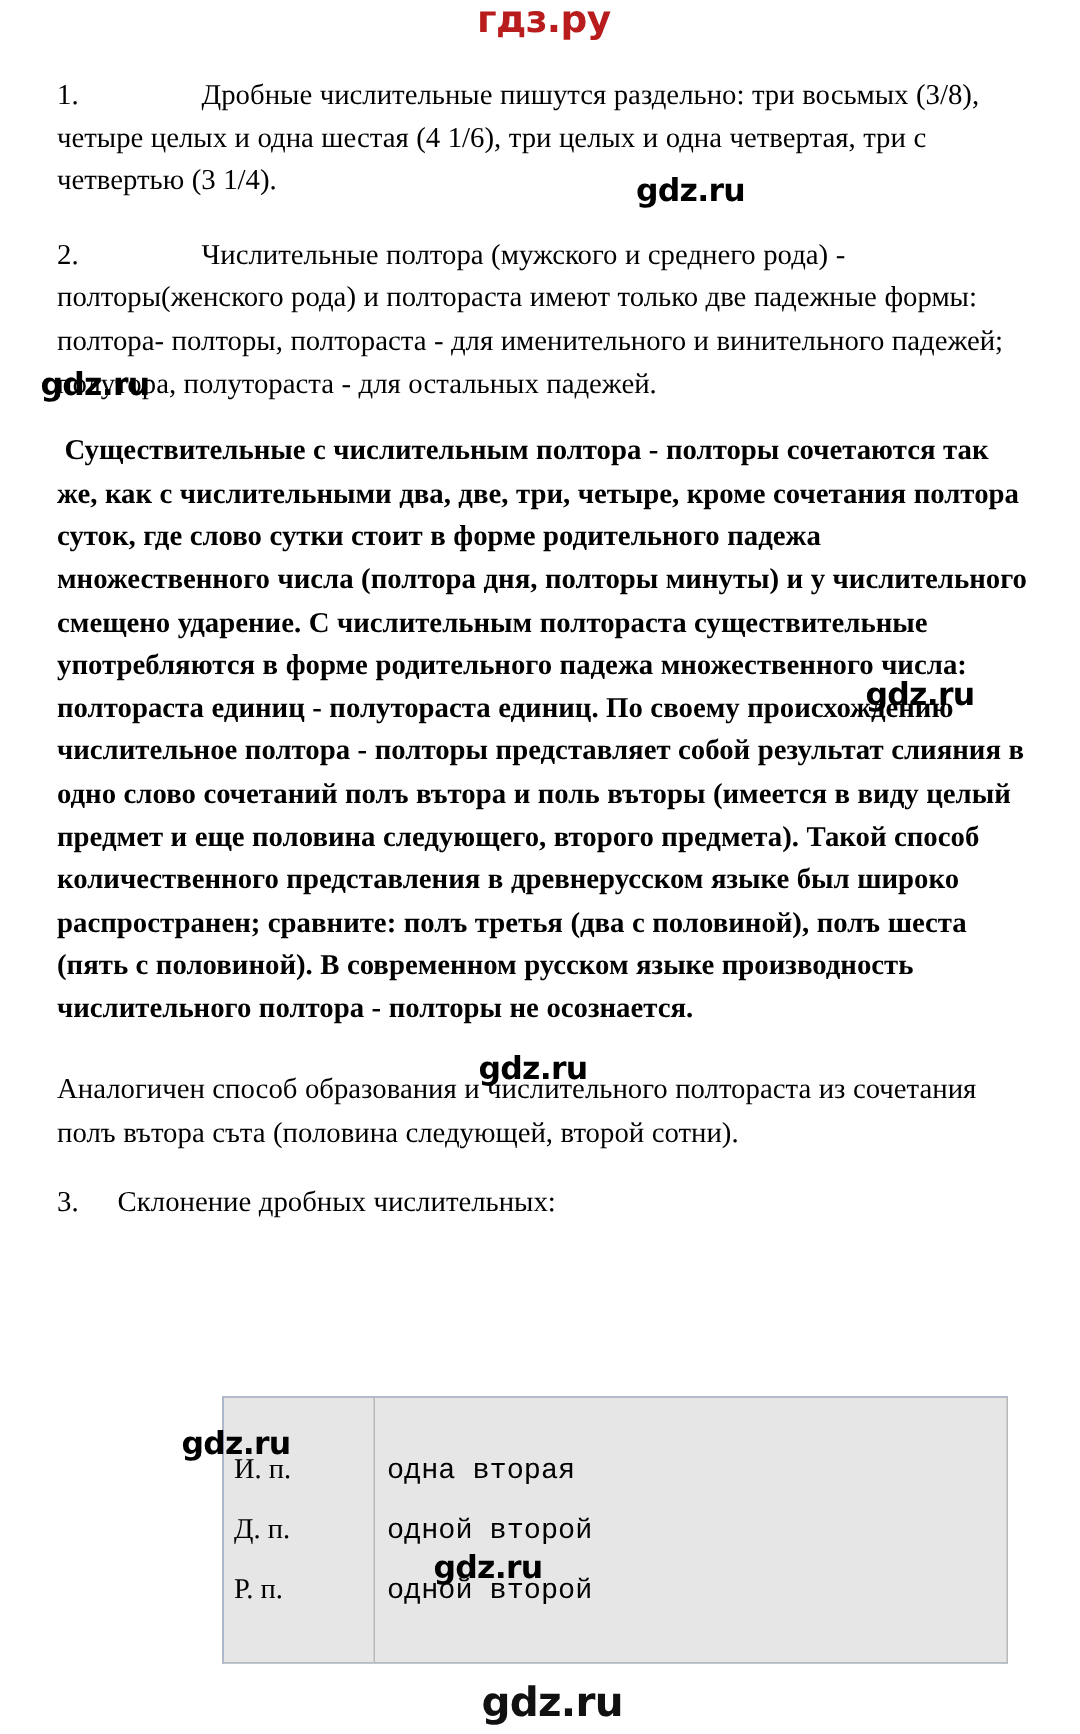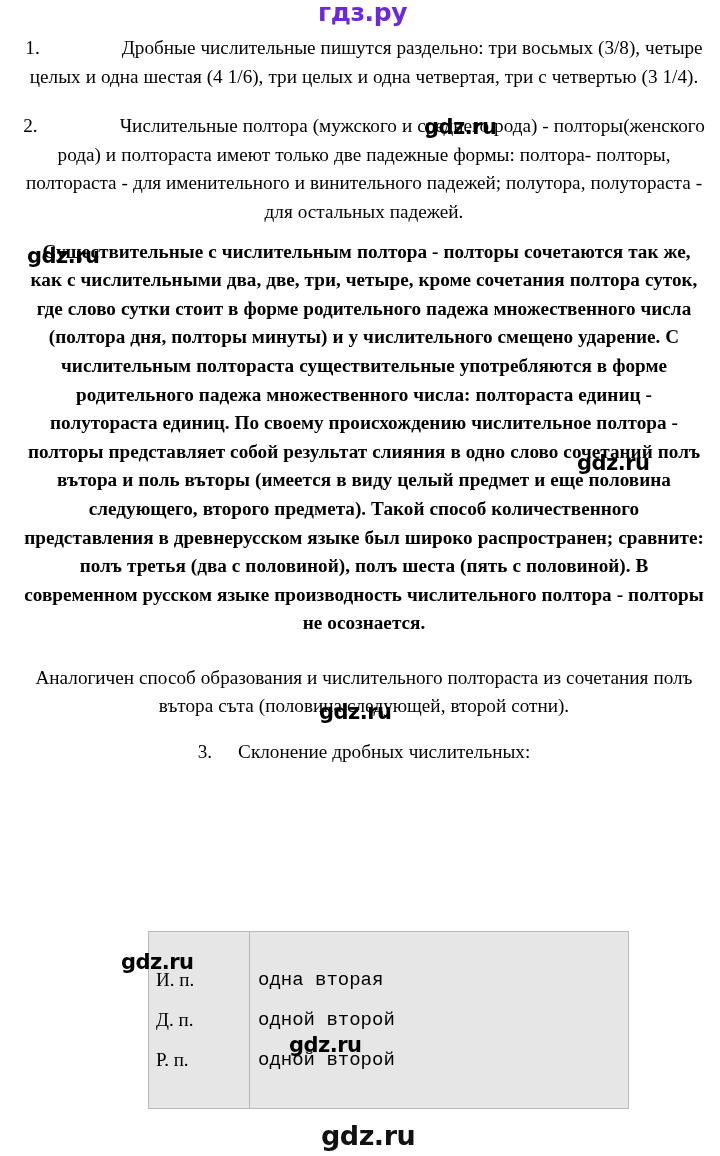--- a/index.html
+++ b/index.html
@@ -26,38 +26,38 @@
 
   
   .site-logo {
     position: absolute;
     left: 318px;
     top: -1px;
     font-family: "DejaVu Sans", "Liberation Sans", sans-serif;
     font-weight: bold;
     font-size: 25px;
     letter-spacing: -0.4px;
-    color: #6d28d9;
+    color: #b91c1c;
     line-height: 1.1;
   }
 
   
   .content {
     position: absolute;
     left: 0;
     top: 34px;
     width: 720px;
   }
 
   p.para {
-    margin: 0;
+    margin: 16px;
     padding: 0 14px 0 22px;
     font-size: 19.2px;
     line-height: 28.6px;
-    text-align: center;
+    text-align: left;
     word-spacing: 0.2px;
   }
 
   p.para.gap-before { margin-top: 17px; }
   p.para.gap-small  { margin-top: 11px; font-weight: bold; }
   p.para.gap-mid    { margin-top: 21px; }
   p.para.gap-big    { margin-top: 26px; }
 
   .indent-tab { display: inline-block; width: 82px; }
   .indent-tab-sm { display: inline-block; width: 26px; }
@@ -73,21 +73,21 @@
     color: #000000;
     line-height: 1;
     white-space: nowrap;
   }
 
   
   .decl-table {
     position: absolute;
     left: 148px;
     top: 931px;
-    width: 481px;
+    width: 524px;
     height: 172px;
     border-collapse: collapse;
     background: #3b82f6;
     box-sizing: border-box;
     border: 1px solid #b9b9b9;
     box-shadow: inset 0 0 0 1px #f2f2f2;
   }
   .decl-table td {
     border: 0;
     padding: 0;

